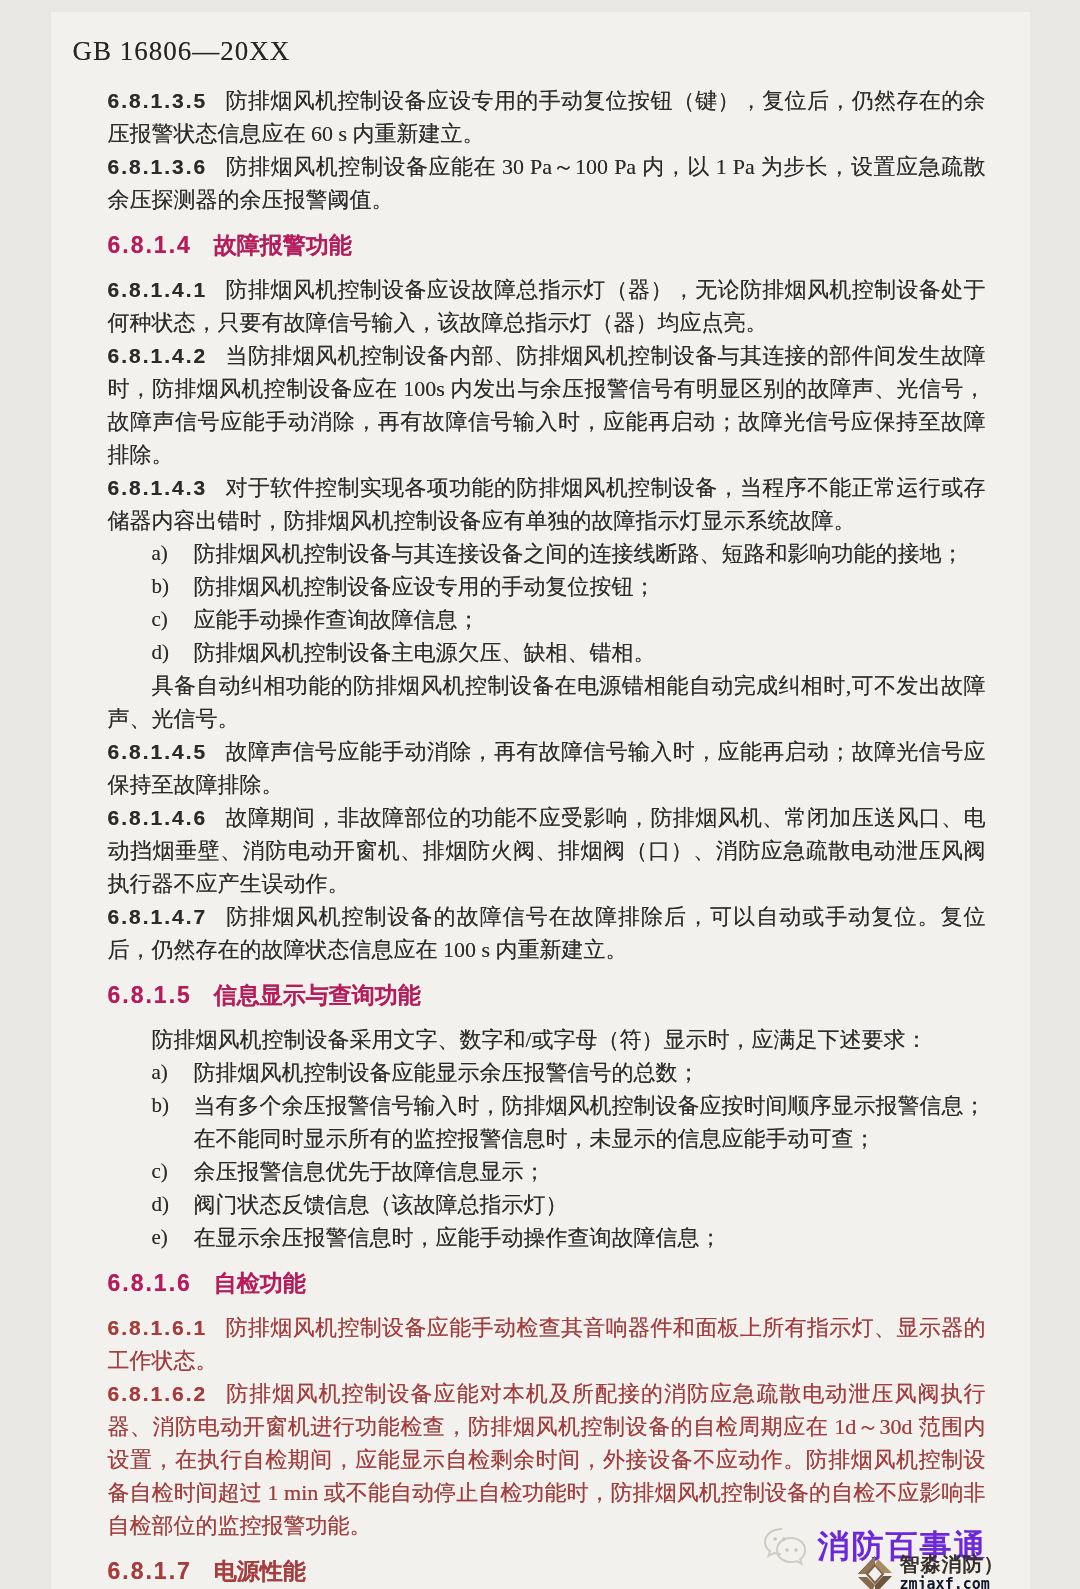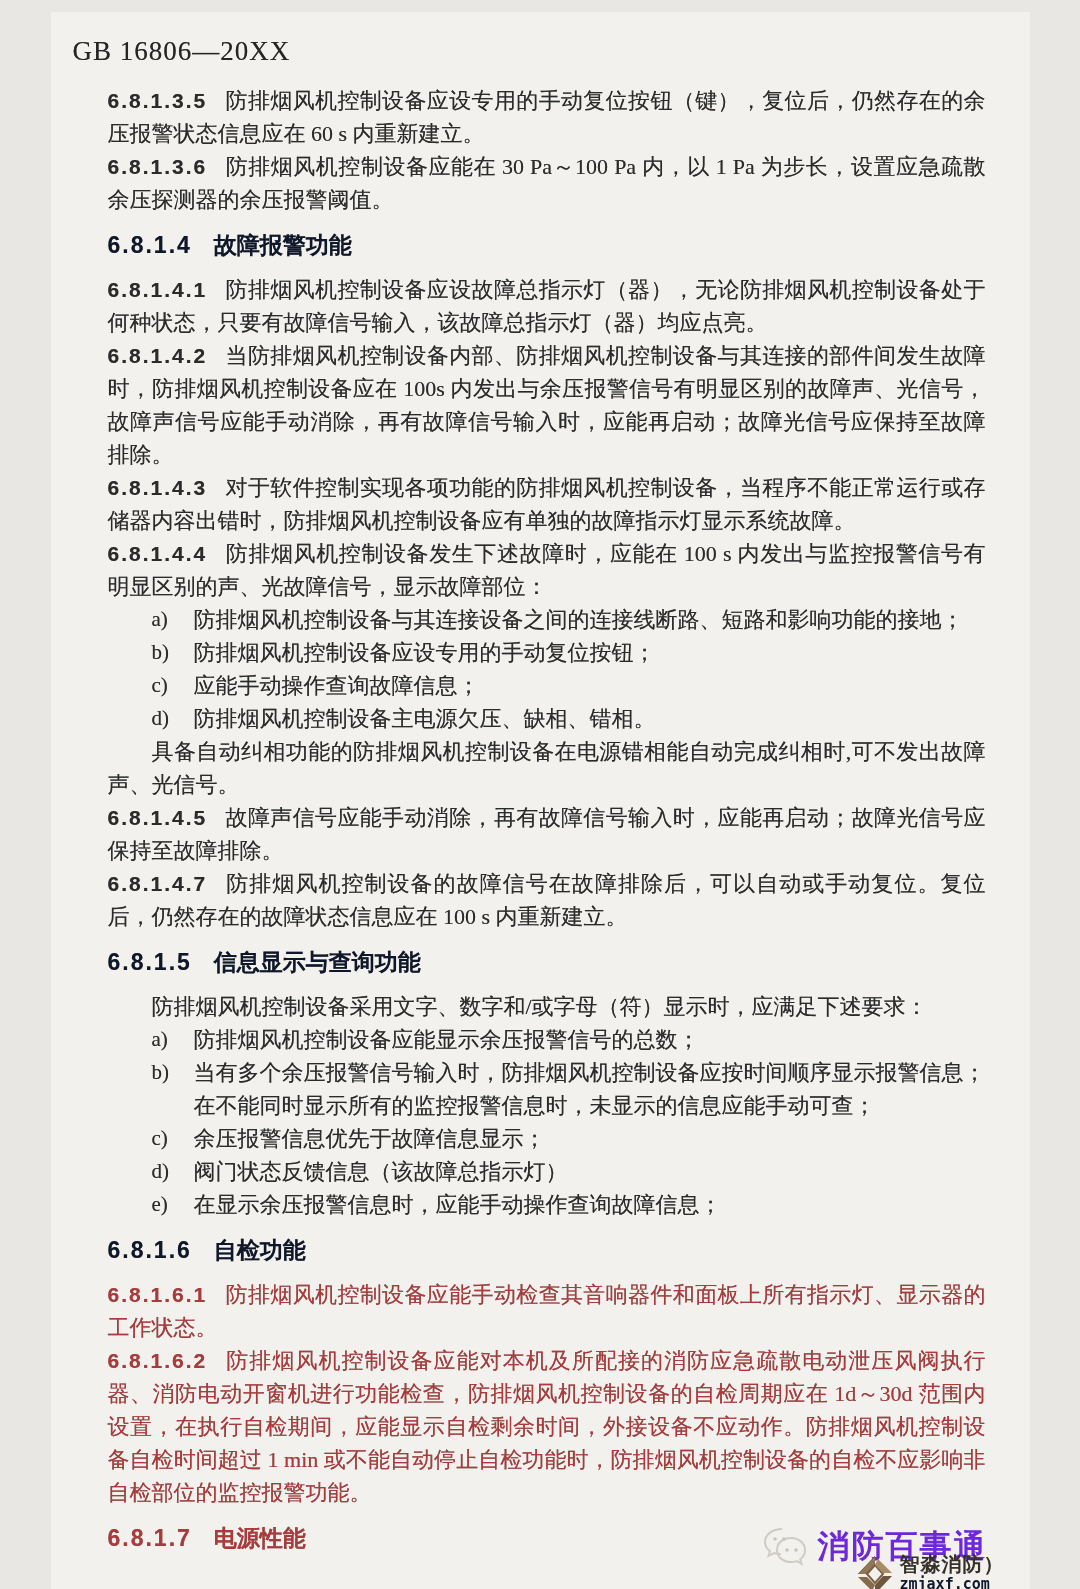--- a/index.html
+++ b/index.html
@@ -31,21 +31,21 @@
   }
   .clause{margin:0;text-align:justify;}
   .clause .num{
     font-family:"Liberation Sans","DejaVu Sans",sans-serif;
     font-weight:bold;font-size:21px;letter-spacing:2px;
     margin-right:18px;white-space:nowrap;
   }
   .heading{
     margin:13px 0 11px 0;
     font-family:"Liberation Sans","DejaVu Sans",sans-serif;
-    font-weight:bold;font-size:23px;line-height:33px;color:#0f172a;
+    font-weight:bold;font-size:23px;line-height:33px;color:#be185d;
   }
   .heading .num{letter-spacing:2px;margin-right:22px;}
   .para-indent{margin:0;text-indent:2em;text-align:justify;}
   .li{display:flex;margin:0;padding-left:44px;text-align:justify;}
   .li .letter{flex:0 0 42px;font-size:21px;}
   .li .li-text{flex:1;}
   .red, .red .num, .red .letter{color:var(--red);}
   .red.heading{color:var(--red);}
   
   .watermark{position:absolute;right:8px;bottom:2px;width:260px;height:82px;}
@@ -80,39 +80,39 @@
 
   <div class="doc-header">GB 16806—20XX</div>
 
   <div class="doc-body" id="doc-body">
       <p class="clause"><span class="num">6.8.1.3.5</span><span>防排烟风机控制设备应设专用的手动复位按钮（键），复位后，仍然存在的余压报警状态信息应在 60 s 内重新建立。</span></p>
       <p class="clause"><span class="num">6.8.1.3.6</span><span>防排烟风机控制设备应能在 30 Pa～100 Pa 内，以 1 Pa 为步长，设置应急疏散余压探测器的余压报警阈值。</span></p>
       <div class="heading"><span class="num">6.8.1.4</span><span>故障报警功能</span></div>
       <p class="clause"><span class="num">6.8.1.4.1</span><span>防排烟风机控制设备应设故障总指示灯（器），无论防排烟风机控制设备处于何种状态，只要有故障信号输入，该故障总指示灯（器）均应点亮。</span></p>
       <p class="clause"><span class="num">6.8.1.4.2</span><span>当防排烟风机控制设备内部、防排烟风机控制设备与其连接的部件间发生故障时，防排烟风机控制设备应在 100s 内发出与余压报警信号有明显区别的故障声、光信号，故障声信号应能手动消除，再有故障信号输入时，应能再启动；故障光信号应保持至故障排除。</span></p>
       <p class="clause"><span class="num">6.8.1.4.3</span><span>对于软件控制实现各项功能的防排烟风机控制设备，当程序不能正常运行或存储器内容出错时，防排烟风机控制设备应有单独的故障指示灯显示系统故障。</span></p>
-      <p class="clause"><span class="num">6.8.1.4.4</span><span>防排烟风机控制设备发生下述故障时，应能在 100 s 内发出与监控报警信号有明显区别的声、光故障信号，显示故障部位：</span></p>
       <div class="li">
         <span class="letter">a)</span>
         <span class="li-text">防排烟风机控制设备与其连接设备之间的连接线断路、短路和影响功能的接地；</span>
       </div>
       <div class="li">
         <span class="letter">b)</span>
         <span class="li-text">防排烟风机控制设备应设专用的手动复位按钮；</span>
       </div>
       <div class="li">
         <span class="letter">c)</span>
         <span class="li-text">应能手动操作查询故障信息；</span>
       </div>
       <div class="li">
         <span class="letter">d)</span>
         <span class="li-text">防排烟风机控制设备主电源欠压、缺相、错相。</span>
       </div>
       <p class="para-indent">具备自动纠相功能的防排烟风机控制设备在电源错相能自动完成纠相时,可不发出故障声、光信号。</p>
       <p class="clause"><span class="num">6.8.1.4.5</span><span>故障声信号应能手动消除，再有故障信号输入时，应能再启动；故障光信号应保持至故障排除。</span></p>
+      <p class="clause"><span class="num">6.8.1.4.6</span><span>故障期间，非故障部位的功能不应受影响，防排烟风机、常闭加压送风口、电动挡烟垂壁、消防电动开窗机、排烟防火阀、排烟阀（口）、消防应急疏散电动泄压风阀执行器不应产生误动作。</span></p>
       <p class="clause"><span class="num">6.8.1.4.7</span><span>防排烟风机控制设备的故障信号在故障排除后，可以自动或手动复位。复位后，仍然存在的故障状态信息应在 100 s 内重新建立。</span></p>
       <div class="heading"><span class="num">6.8.1.5</span><span>信息显示与查询功能</span></div>
       <p class="para-indent">防排烟风机控制设备采用文字、数字和/或字母（符）显示时，应满足下述要求：</p>
       <div class="li">
         <span class="letter">a)</span>
         <span class="li-text">防排烟风机控制设备应能显示余压报警信号的总数；</span>
       </div>
       <div class="li">
         <span class="letter">b)</span>
         <span class="li-text">当有多个余压报警信号输入时，防排烟风机控制设备应按时间顺序显示报警信息；在不能同时显示所有的监控报警信息时，未显示的信息应能手动可查；</span>

